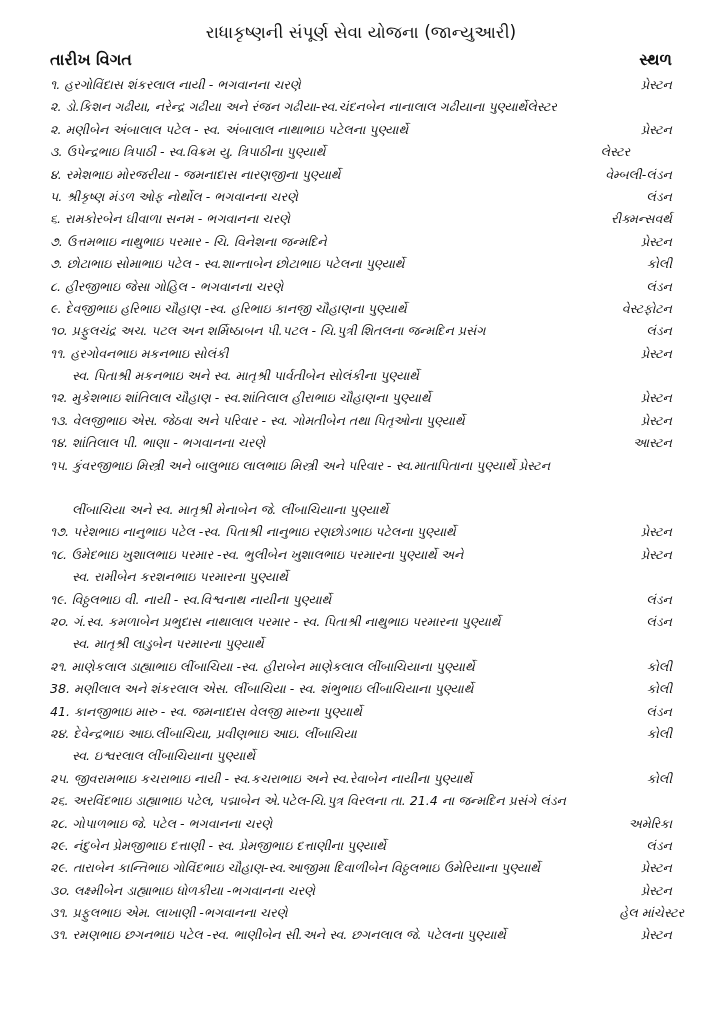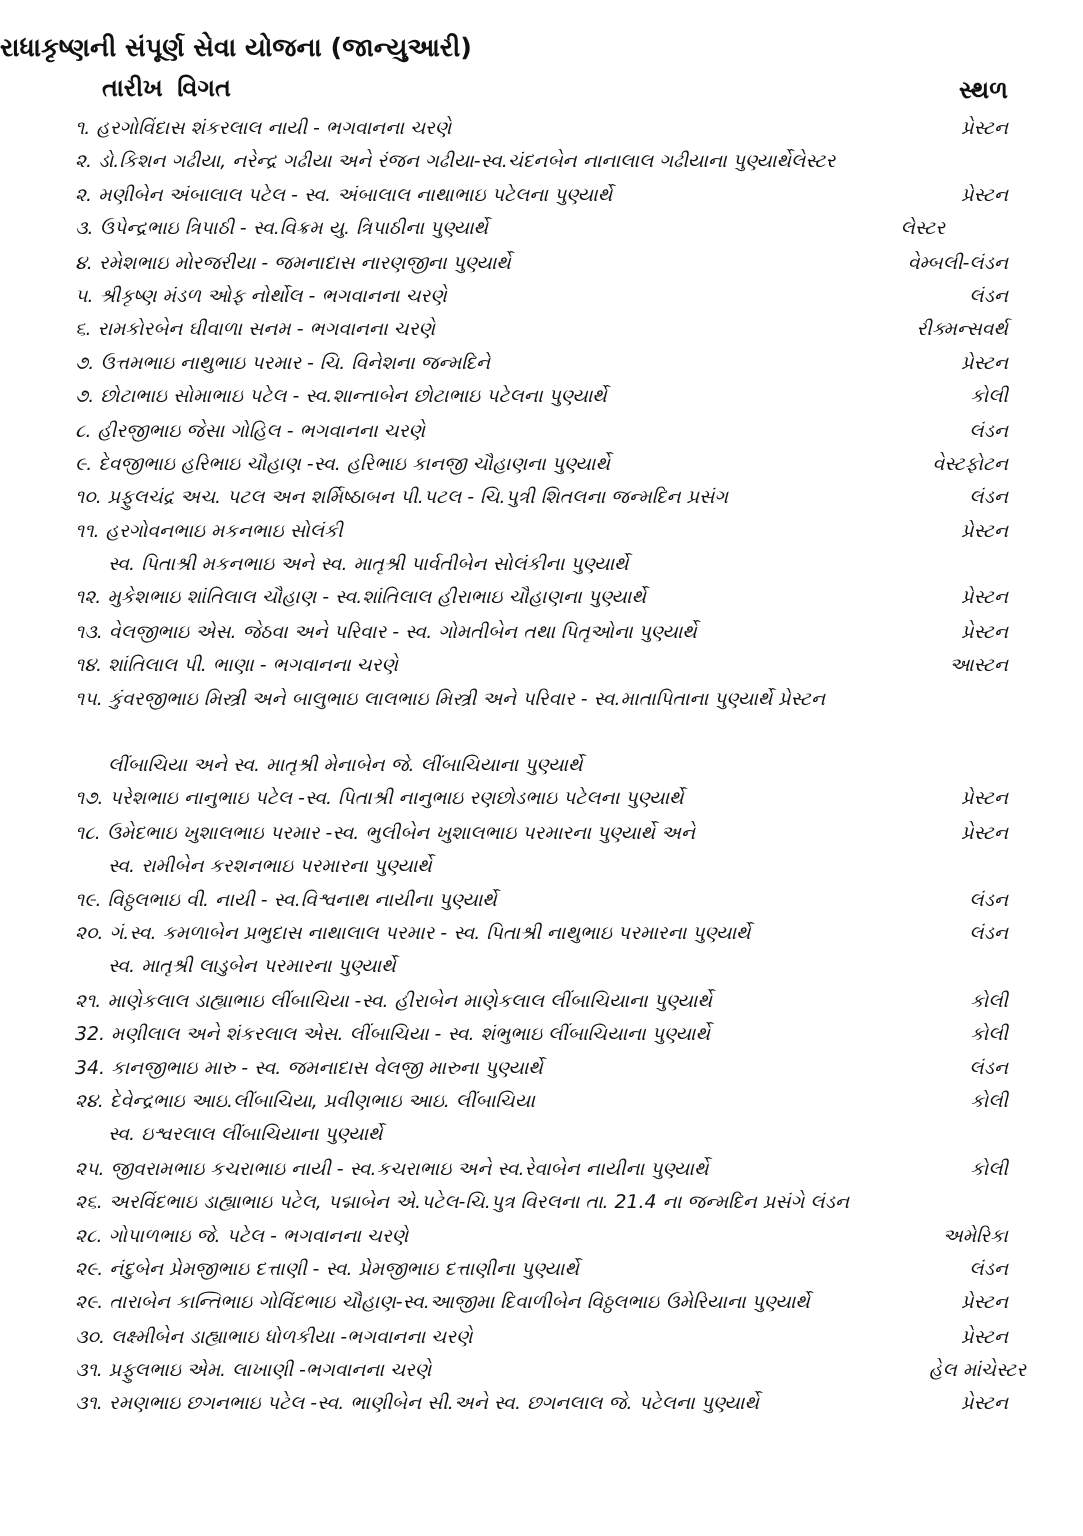--- a/index.html
+++ b/index.html
@@ -1,21 +1,21 @@
 <!DOCTYPE html>
 <html><head>
 <meta charset="utf-8">
 <style>
   html, body { margin: 0; padding: 0; background: #ffffff; }
   body { width: 722px; height: 1024px; overflow: hidden; position: relative;
          font-family: "DejaVu Sans", "Liberation Sans", sans-serif; color: #111; }
-  .title { position: absolute; top: 22px; left: 0; width: 722px; 
-           font-size: 17px; font-weight: bold; }
+  .title { position: absolute; top: 22px; left: 0; width: 722px; text-align: center;
+           font-size: 17px; font-weight: normal; }
   .hdr { position: absolute; top: 50px; font-size: 16px; font-weight: bold; }
-  .hdr.left { left: 68px; font-family: Liberation Mono, monospace; }
+  .hdr.left { left: 50px; }
   .hdr.right { right: 50px; }
   .rows { position: absolute; top: 74px; left: 50px; width: 622px; font-style: italic; }
   .row { position: relative; height: 22.4px; line-height: 22.4px; font-size: 12.6px; white-space: nowrap; }
   .row.gap { height: 22px; }
   .num { display: inline-block; }
   .detail { display: inline; }
   .cont { padding-left: 22px; }
   .place { position: absolute; top: 0; }
 </style>
 </head>
@@ -46,22 +46,22 @@
     <div class="row"><span class="num">૧૫.</span> <span class="detail">કુંવરજીભાઇ મિસ્ત્રી અને બાલુભાઇ લાલભાઇ મિસ્ત્રી અને પરિવાર - સ્વ.માતાપિતાના પુણ્યાર્થે પ્રેસ્ટન</span></div>
     <div class="row gap"></div>
     <div class="row cont"><span class="num"></span><span class="detail">લીંબાચિયા અને સ્વ. માતૃશ્રી મેનાબેન જે. લીંબાચિયાના પુણ્યાર્થે</span></div>
     <div class="row"><span class="num">૧૭.</span> <span class="detail">પરેશભાઇ નાનુભાઇ પટેલ -સ્વ. પિતાશ્રી નાનુભાઇ રણછોડભાઇ પટેલના પુણ્યાર્થે</span><span class="place" style="right: 0px;">પ્રેસ્ટન</span></div>
     <div class="row"><span class="num">૧૮.</span> <span class="detail">ઉમેદભાઇ ખુશાલભાઇ પરમાર -સ્વ. ભુલીબેન ખુશાલભાઇ પરમારના પુણ્યાર્થે અને</span><span class="place" style="right: 0px;">પ્રેસ્ટન</span></div>
     <div class="row cont"><span class="num"></span><span class="detail">સ્વ. રામીબેન કરશનભાઇ પરમારના પુણ્યાર્થે</span></div>
     <div class="row"><span class="num">૧૯.</span> <span class="detail">વિઠ્ઠલભાઇ વી. નાયી - સ્વ.વિશ્વનાથ નાયીના પુણ્યાર્થે</span><span class="place" style="right: 0px;">લંડન</span></div>
     <div class="row"><span class="num">૨૦.</span> <span class="detail">ગં.સ્વ. કમળાબેન પ્રભુદાસ નાથાલાલ પરમાર - સ્વ. પિતાશ્રી નાથુભાઇ પરમારના પુણ્યાર્થે</span><span class="place" style="right: 0px;">લંડન</span></div>
     <div class="row cont"><span class="num"></span><span class="detail">સ્વ. માતૃશ્રી લાડુબેન પરમારના પુણ્યાર્થે</span></div>
     <div class="row"><span class="num">૨૧.</span> <span class="detail">માણેકલાલ ડાહ્યાભાઇ લીંબાચિયા -સ્વ. હીરાબેન માણેકલાલ લીંબાચિયાના પુણ્યાર્થે</span><span class="place" style="right: 0px;">કોલી</span></div>
-    <div class="row"><span class="num">32.</span> <span class="detail">મણીલાલ અને શંકરલાલ એસ. લીંબાચિયા - સ્વ. શંભુભાઇ લીંબાચિયાના પુણ્યાર્થે</span><span class="place" style="right: 0px;">કોલી</span></div>
-    <div class="row"><span class="num">34.</span> <span class="detail">કાનજીભાઇ મારુ - સ્વ. જમનાદાસ વેલજી મારુના પુણ્યાર્થે</span><span class="place" style="right: 0px;">લંડન</span></div>
+    <div class="row"><span class="num">38.</span> <span class="detail">મણીલાલ અને શંકરલાલ એસ. લીંબાચિયા - સ્વ. શંભુભાઇ લીંબાચિયાના પુણ્યાર્થે</span><span class="place" style="right: 0px;">કોલી</span></div>
+    <div class="row"><span class="num">41.</span> <span class="detail">કાનજીભાઇ મારુ - સ્વ. જમનાદાસ વેલજી મારુના પુણ્યાર્થે</span><span class="place" style="right: 0px;">લંડન</span></div>
     <div class="row"><span class="num">૨૪.</span> <span class="detail">દેવેન્દ્રભાઇ આઇ.લીંબાચિયા, પ્રવીણભાઇ આઇ. લીંબાચિયા</span><span class="place" style="right: 0px;">કોલી</span></div>
     <div class="row cont"><span class="num"></span><span class="detail">સ્વ. ઇશ્વરલાલ લીંબાચિયાના પુણ્યાર્થે</span></div>
     <div class="row"><span class="num">૨૫.</span> <span class="detail">જીવરામભાઇ કચરાભાઇ નાયી - સ્વ.કચરાભાઇ અને સ્વ.રેવાબેન નાયીના પુણ્યાર્થે</span><span class="place" style="right: 0px;">કોલી</span></div>
     <div class="row"><span class="num">૨૬.</span> <span class="detail">અરવિંદભાઇ ડાહ્યાભાઇ પટેલ, પદ્માબેન એ.પટેલ-ચિ.પુત્ર વિરલના તા. 21.4 ના જન્મદિન પ્રસંગે લંડન</span></div>
     <div class="row"><span class="num">૨૮.</span> <span class="detail">ગોપાળભાઇ જે. પટેલ - ભગવાનના ચરણે</span><span class="place" style="right: 0px;">અમેરિકા</span></div>
     <div class="row"><span class="num">૨૯.</span> <span class="detail">નંદુબેન પ્રેમજીભાઇ દત્તાણી - સ્વ. પ્રેમજીભાઇ દત્તાણીના પુણ્યાર્થે</span><span class="place" style="right: 0px;">લંડન</span></div>
     <div class="row"><span class="num">૨૯.</span> <span class="detail">તારાબેન કાન્તિભાઇ ગોવિંદભાઇ ચૌહાણ-સ્વ.આજીમા દિવાળીબેન વિઠ્ઠલભાઇ ઉમેરિયાના પુણ્યાર્થે</span><span class="place" style="right: 0px;">પ્રેસ્ટન</span></div>
     <div class="row"><span class="num">૩૦.</span> <span class="detail">લક્ષ્મીબેન ડાહ્યાભાઇ ધોળકીયા -ભગવાનના ચરણે</span><span class="place" style="right: 0px;">પ્રેસ્ટન</span></div>
     <div class="row"><span class="num">૩૧.</span> <span class="detail">પ્રફુલભાઇ એમ. લાખાણી -ભગવાનના ચરણે</span><span class="place" style="right: -12px;">હેલ માંચેસ્ટર</span></div>
     <div class="row"><span class="num">૩૧.</span> <span class="detail">રમણભાઇ છગનભાઇ પટેલ -સ્વ. ભાણીબેન સી.અને સ્વ. છગનલાલ જે. પટેલના પુણ્યાર્થે</span><span class="place" style="right: 0px;">પ્રેસ્ટન</span></div>

